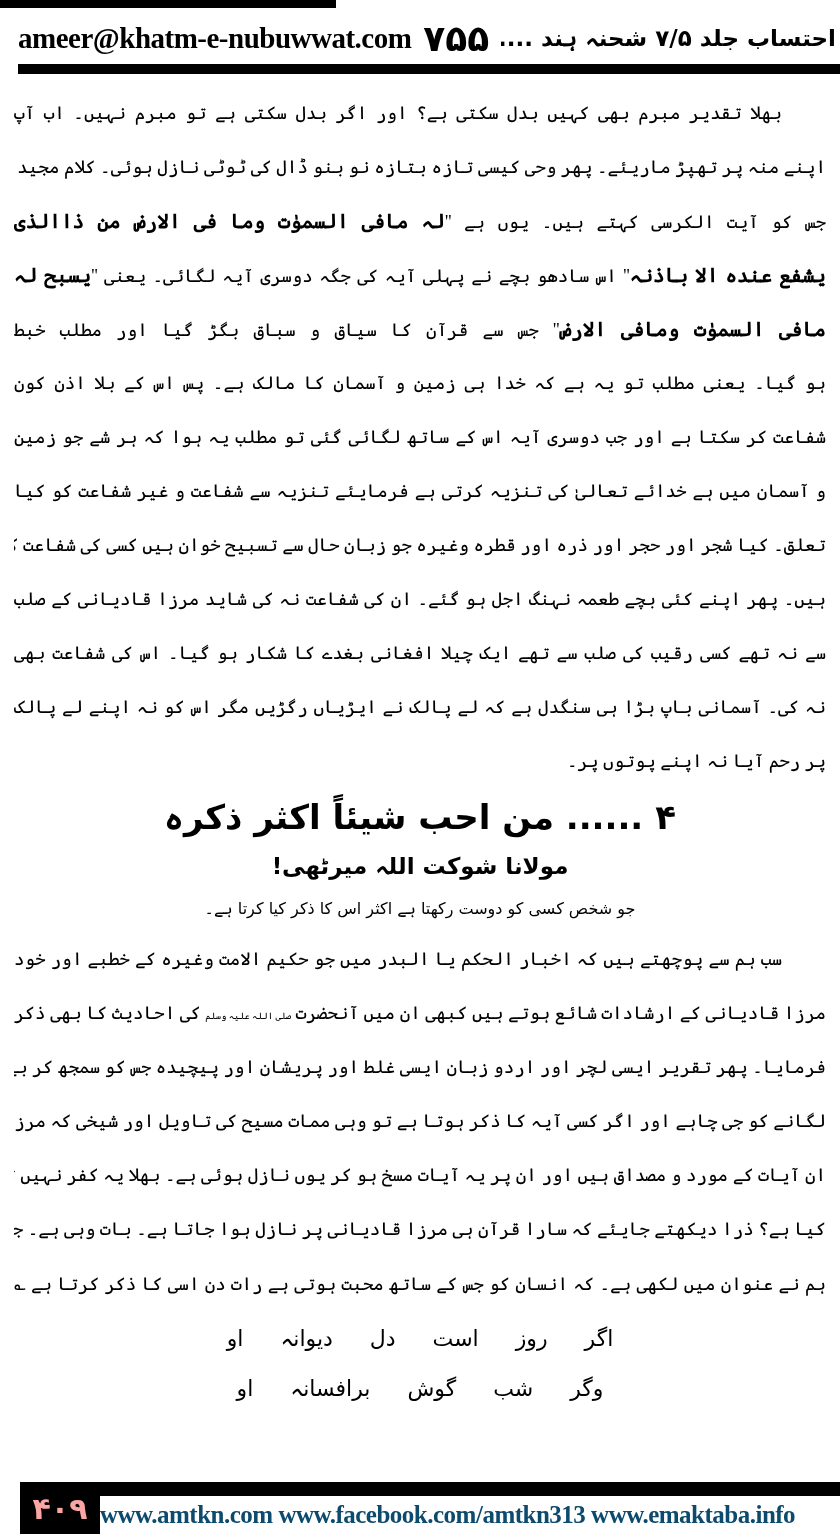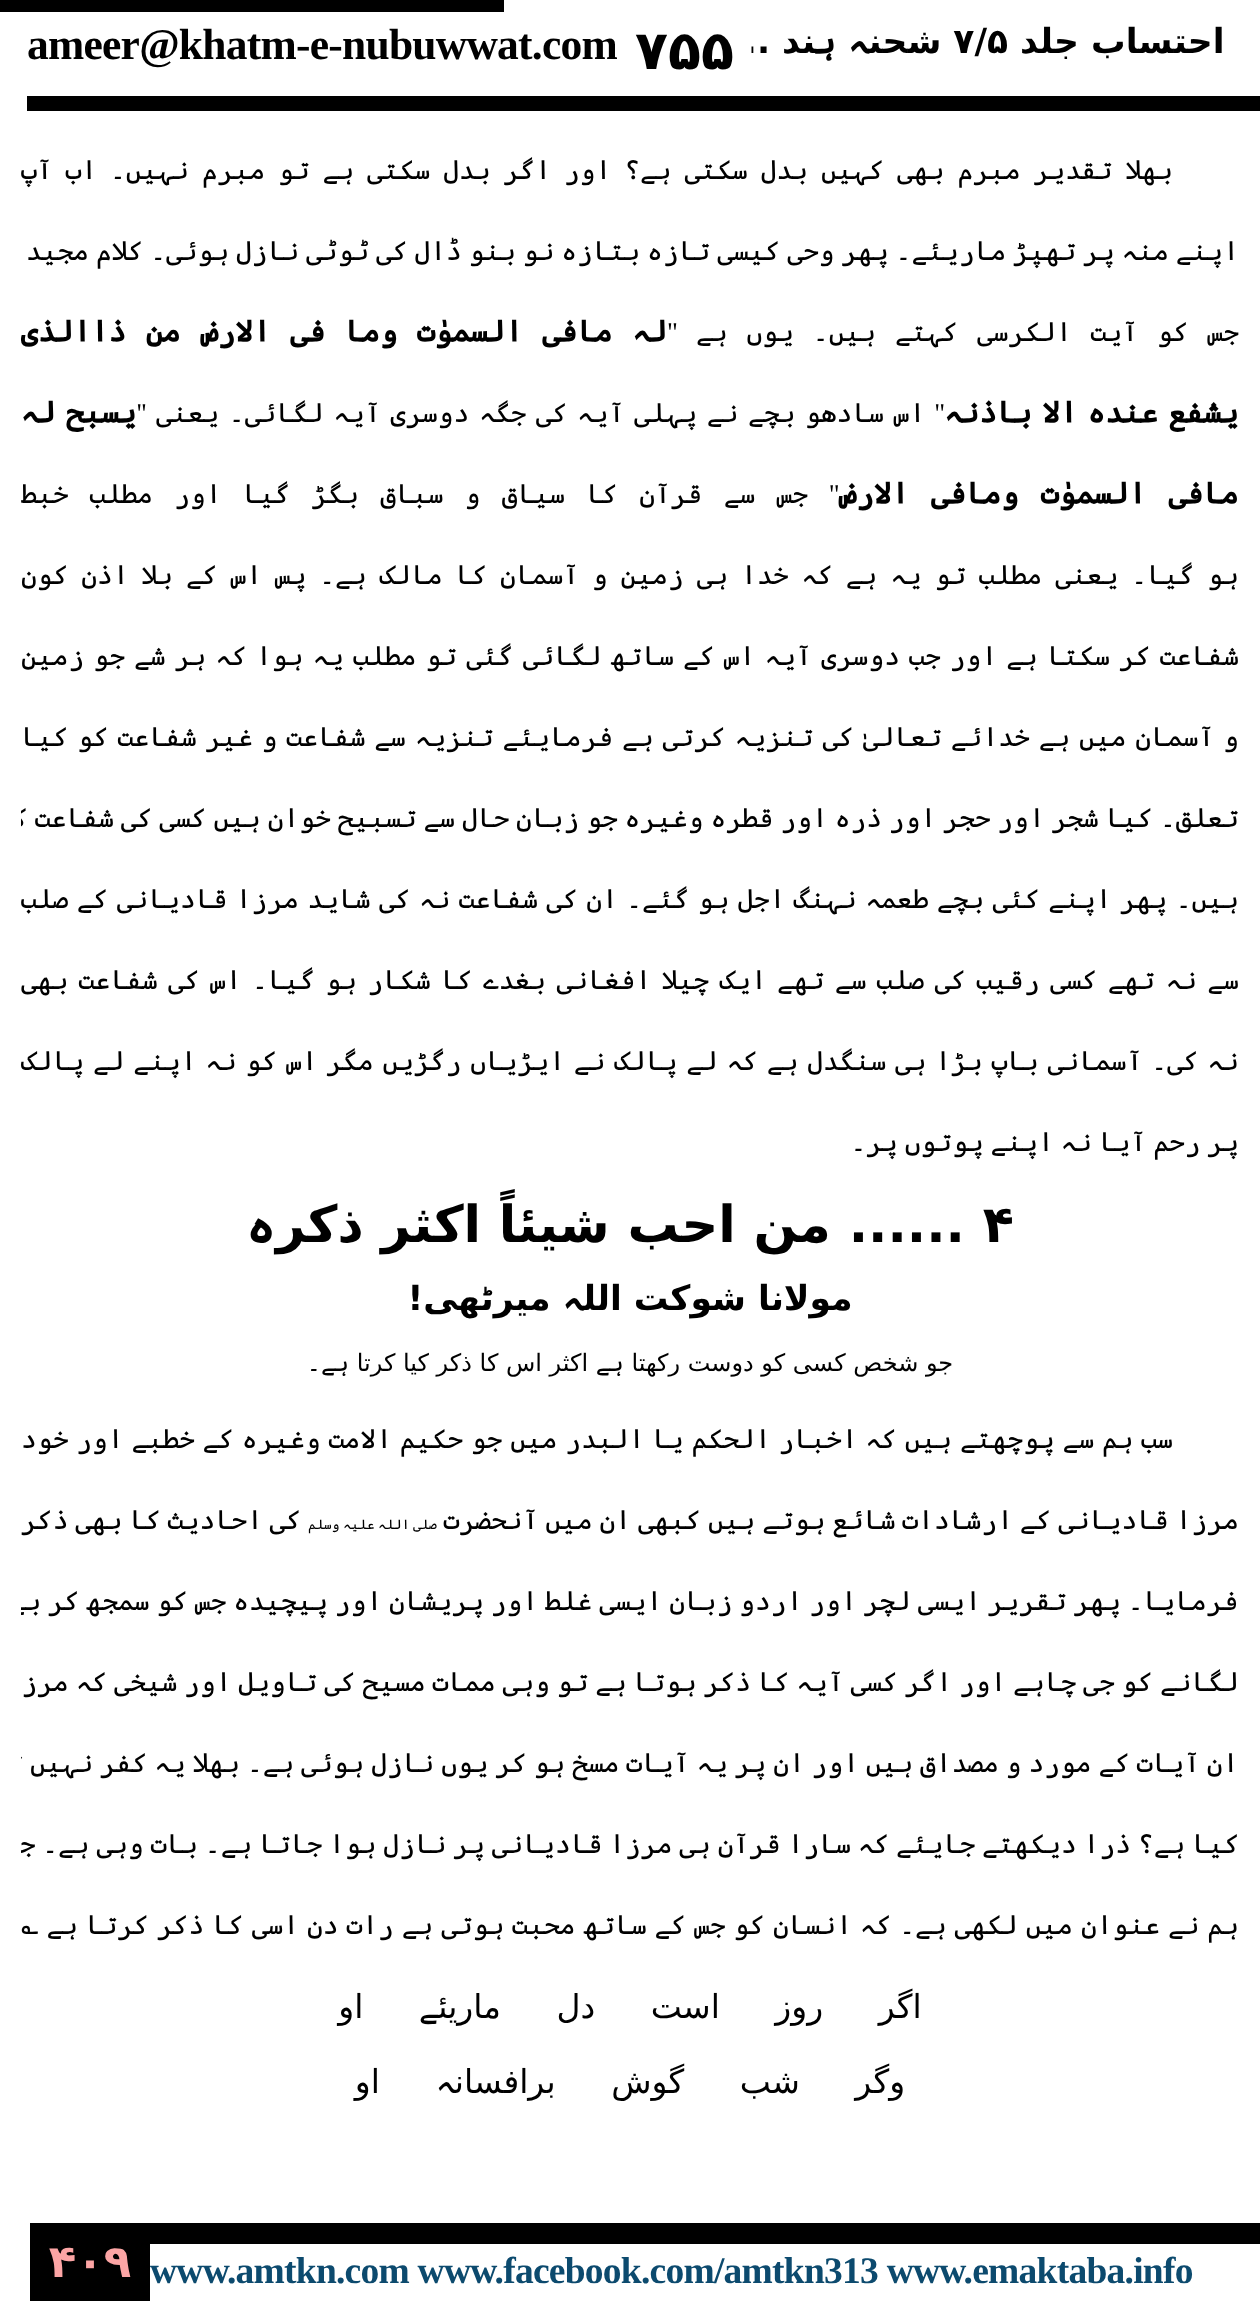--- a/index.html
+++ b/index.html
@@ -1,22 +1,22 @@
 <!DOCTYPE html>
 <html lang="ur"><head>
 <meta charset="utf-8">
 <style>
   html,body{margin:0;padding:0;background:#e8e8e8;}
   .page{position:relative;width:840px;height:1540px;background:#ffffff;margin:0 auto;
         overflow:hidden;font-family:"DejaVu Sans",sans-serif;color:#000;}
 
   
   .top-strip{position:absolute;left:0;top:0;width:336px;height:8px;background:#000;}
-  .hdr{position:absolute;top:14px;left:18px;right:24px;height:48px;
-       display:flex;align-items:flex-start;gap:6px;}
+  .hdr{position:absolute;top:14px;left:18px;right:4px;height:48px;
+       display:flex;align-items:center;gap:6px;}
   .email{font-family:"Liberation Serif",serif;font-weight:bold;font-size:29px;
          letter-spacing:-0.5px;white-space:nowrap;}
   .issue-num{font-weight:bold;font-size:36px;padding:0 6px;white-space:nowrap;}
   .hdr-title{flex:1;direction:rtl;text-align:right;font-weight:bold;font-size:23px;
              white-space:nowrap;overflow:hidden;}
   .rule{position:absolute;top:64px;left:18px;right:0;height:10px;background:#000;}
 
   
   .body-txt{position:absolute;top:86px;left:14px;right:14px;direction:rtl;}
   .bline{height:54px;line-height:54px;font-size:18px;direction:rtl;
@@ -83,21 +83,21 @@
     <div id="para2">
         <div class="bline indent"><span>سب ہم سے پوچھتے ہیں کہ اخبار الحکم یا البدر میں جو حکیم الامت وغیرہ کے خطبے اور خود</span></div>
         <div class="bline"><span>مرزا قادیانی کے ارشادات شائع ہوتے ہیں کبھی ان میں آنحضرت </span><span class="saw">صلی اللہ علیہ وسلم</span><span> کی احادیث کا بھی ذکر</span></div>
         <div class="bline"><span>فرمایا۔ پھر تقریر ایسی لچر اور اردو زبان ایسی غلط اور پریشان اور پیچیدہ جس کو سمجھ کر بے تحاشا قہقہہ</span></div>
         <div class="bline"><span>لگانے کو جی چاہے اور اگر کسی آیہ کا ذکر ہوتا ہے تو وہی ممات مسیح کی تاویل اور شیخی کہ مرزا قادیانی</span></div>
         <div class="bline"><span>ان آیات کے مورد و مصداق ہیں اور ان پر یہ آیات مسخ ہو کر یوں نازل ہوئی ہے۔ بھلا یہ کفر نہیں تو</span></div>
         <div class="bline"><span>کیا ہے؟ ذرا دیکھتے جایئے کہ سارا قرآن ہی مرزا قادیانی پر نازل ہوا جاتا ہے۔ بات وہی ہے۔ جو</span></div>
         <div class="bline"><span>ہم نے عنوان میں لکھی ہے۔ کہ انسان کو جس کے ساتھ محبت ہوتی ہے رات دن اسی کا ذکر کرتا ہے </span><span class="vmark">؎</span></div>
       </div>
     <div class="couplet">
-      <div class="verse">اگر روز است دل ماریئے او</div>
+      <div class="verse">اگر روز است دل دیوانہ او</div>
       <div class="verse">وگر شب گوش برافسانہ او</div>
     </div>
   </div>
 
   <div class="footer">
     <div class="pnum-box">
       <span>۴۰۹</span>
     </div>
     <div class="footer-right">
       <div class="footer-stripe"></div>

